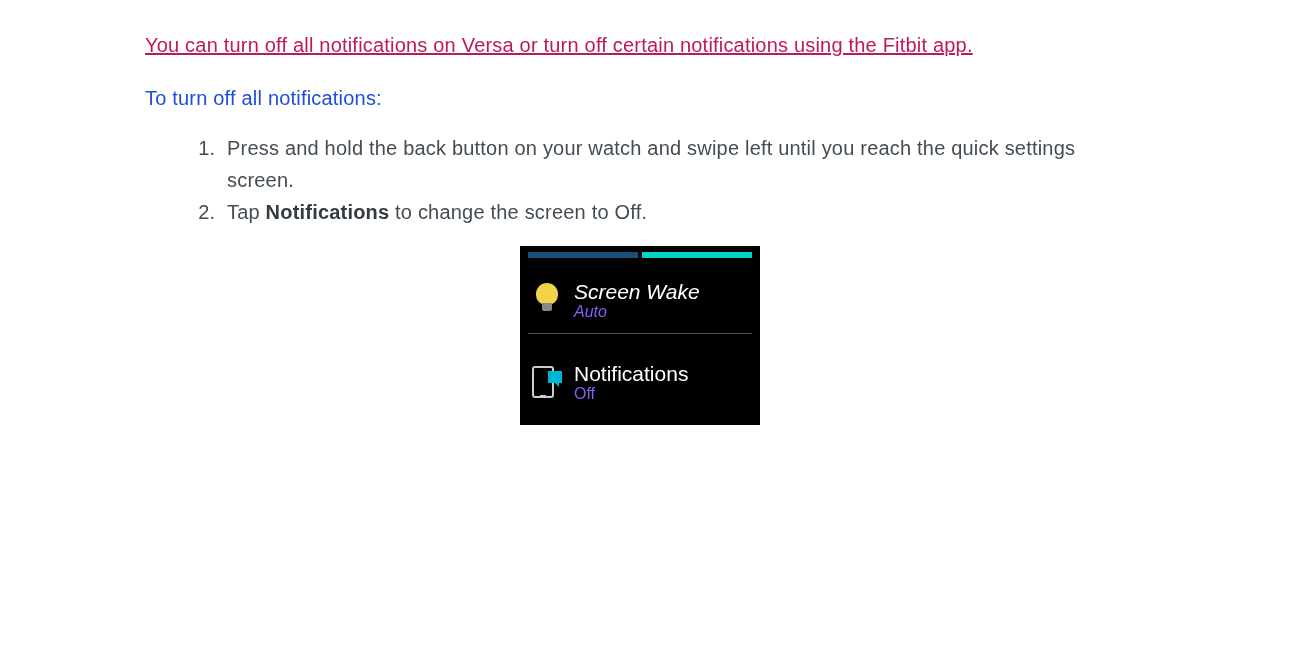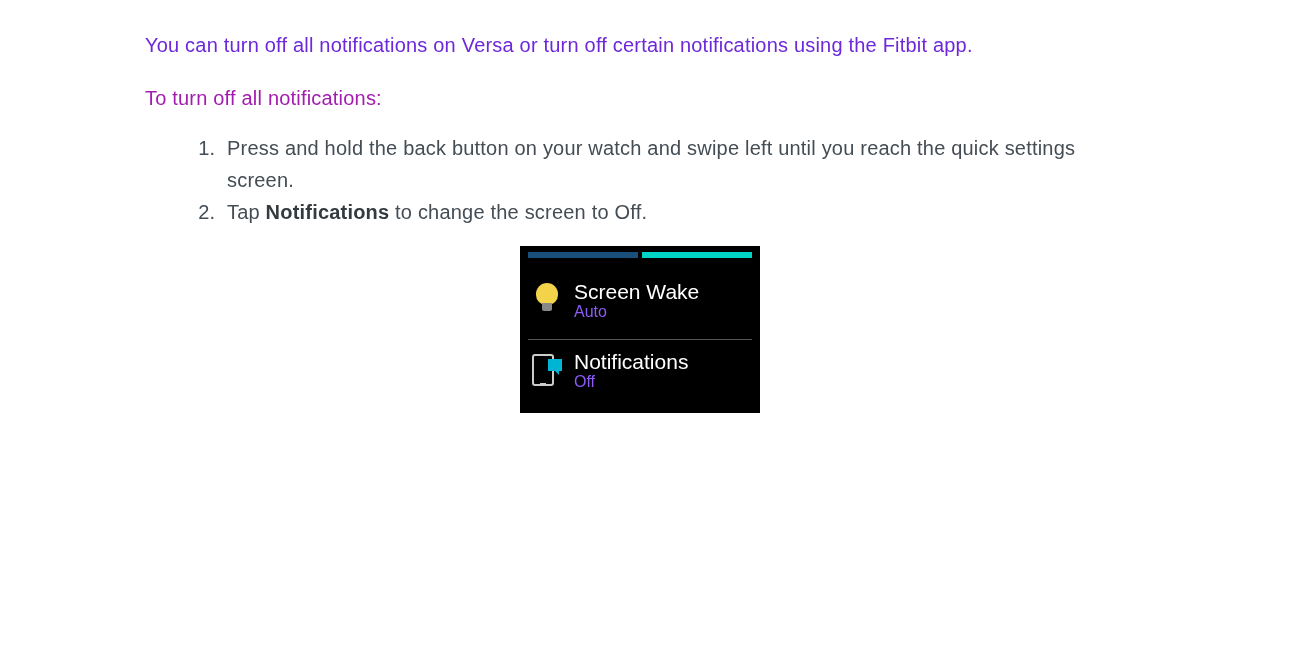--- a/index.html
+++ b/index.html
@@ -18,28 +18,29 @@
     }
     h1 {
       font-weight: 300;
       font-size: 35px;
       color: #444c54;
       letter-spacing: 0.5px;
       margin-bottom: 28px;
     }
     .intro {
       font-size: 20px;
-      color: #6d28d9;
+      color: #be185d;
       line-height: 1.55;
       margin-bottom: 26px;
       letter-spacing: 0.2px;
+      text-decoration: underline;
     }
     .subtitle {
       font-size: 20px;
-      color: #a21caf;
+      color: #1d4ed8;
       margin-bottom: 22px;
       letter-spacing: 0.2px;
     }
     ol {
       margin-left: 52px;
       font-size: 20px;
       color: #444c54;
       line-height: 1.6;
       letter-spacing: 0.2px;
     }
@@ -78,22 +79,23 @@
       background: #00d4c5;
     }
     .device-row {
       display: flex;
       align-items: center;
       padding: 10px 4px 12px 4px;
       gap: 12px;
     }
     .device-row.first {
       border-bottom: 1px solid #555;
-      margin-bottom: 0;
-      padding-bottom: 18px;
+      margin-bottom: 18px;
+      padding-bottom: 12px;
+      font-style: italic;
     }
     .device-icon {
       width: 30px;
       height: 40px;
       flex-shrink: 0;
       display: flex;
       align-items: center;
       justify-content: center;
     }
     .device-text .title {

